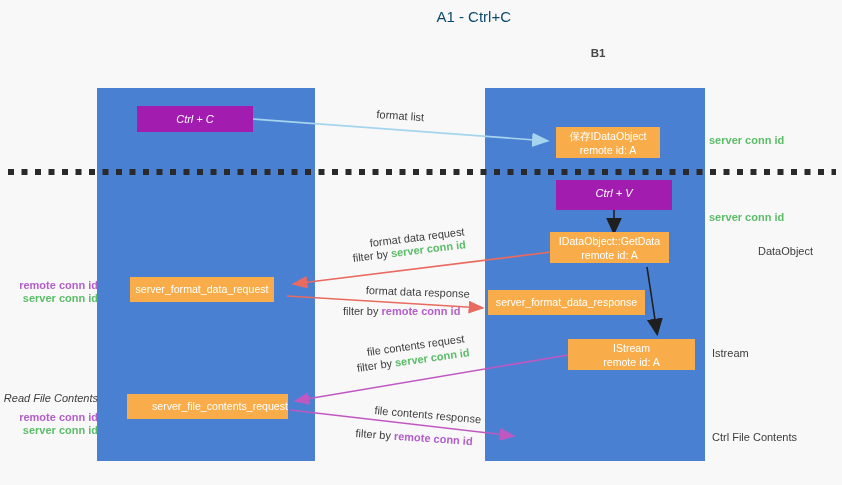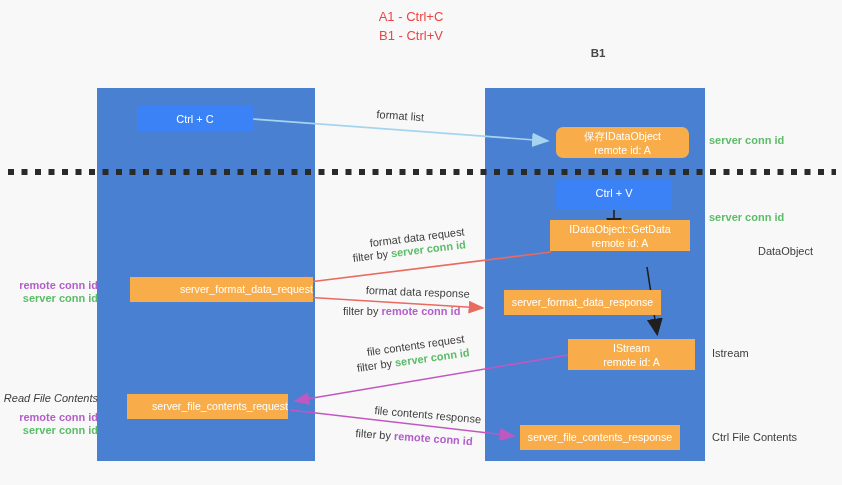--- a/index.html
+++ b/index.html
@@ -1,64 +1,63 @@
 <!DOCTYPE html>
 <html><head>
 <meta charset="utf-8">
 <style>
   html,body{margin:0;padding:0;}
   body{background:#f8f8f9;font-family:"Liberation Sans",sans-serif;}
   .stage{position:relative;width:842px;height:485px;background:#f8f8f9;overflow:hidden;}
 
-  .title{position:absolute;left:311px;top:7px;width:200px;text-align:center;
-         font-size:13px;line-height:19px;color:#ef4444;}
+  .title{position:absolute;left:311px;top:7px;width:200px;text-align:right;
+         font-size:15px;line-height:19px;color:#0c4a6e;}
   .lane-header{position:absolute;width:200px;text-align:center;font-size:11.5px;
                line-height:14px;color:#474747;}
   .lane-header.left{left:93px;top:55px;}
   .lane-header.right{left:498px;top:46px;font-weight:bold;}
 
   .lane{position:absolute;top:88px;height:373px;background:#4a80d2;}
   .lane.left{left:97px;width:218px;}
   .lane.right{left:485px;width:220px;}
 
   .wires{position:absolute;left:0;top:0;pointer-events:none;}
 
   .node{position:absolute;color:#ffffff;text-align:center;white-space:nowrap;}
-  .node.green{background:#3b82f6;font-size:11px;}
+  .node.green{background:#a21caf;font-size:11px;font-style:italic;}
   .node.orange{background:#f8ad4a;}
   .node .l{line-height:14px;}
   .node.single{font-size:10.6px;}
   .node.duo{font-size:10.6px;padding-top:2px;}
 
   .ctrl-c{left:137px;top:106px;width:116px;height:26px;line-height:26px;}
   .ctrl-v{left:556px;top:180px;width:116px;height:30px;line-height:26px;}
-  .save-obj{left:556px;top:127px;width:133px;height:29px;border-radius:7px;}
-  .getdata{left:550px;top:220px;width:140px;height:29px;}
+  .save-obj{left:556px;top:127px;width:104px;height:29px;}
+  .getdata{left:550px;top:232px;width:119px;height:29px;}
   .istream{left:568px;top:339px;width:127px;height:29px;}
-  .fmt-req{left:130px;top:277px;width:183px;height:25px;line-height:25px;text-align:right;}
-  .fmt-resp{left:488px;top:290px;width:157px;height:25px;line-height:25px;margin-left:16px;}
+  .fmt-req{left:130px;top:277px;width:144px;height:25px;line-height:25px;}
+  .fmt-resp{left:488px;top:290px;width:157px;height:25px;line-height:25px;}
   .file-req{left:127px;top:394px;width:161px;height:25px;line-height:25px;text-align:right;}
   .file-resp{left:520px;top:425px;width:160px;height:25px;line-height:25px;}
 
   .flow-label{position:absolute;font-size:11px;color:#3d3d3d;white-space:nowrap;transform-origin:left top;}
   .conn-green{color:#5cbd68;font-weight:bold;}
   .conn-purple{color:#b35fc9;font-weight:bold;}
 
   .side-label{position:absolute;font-size:11px;white-space:nowrap;}
   .side-label.dark{color:#3c3c3c;}
   .left-block{position:absolute;left:0;width:98px;text-align:right;font-size:11px;line-height:13px;white-space:nowrap;}
 </style>
 </head>
 <body>
 
 <div class="stage">
 
   <div class="title">
     <div>A1 - Ctrl+C</div>
-    <div>B1 - Ctrl+V</div>
   </div>
 
   <div class="lane-header left">
   </div>
   <div class="lane-header right">
     <div>B1</div>
   </div>
 
   <div class="lane left"></div>
   <div class="lane right"></div>
@@ -114,21 +113,20 @@
 
   <div class="node orange single fmt-resp">server_format_data_response</div>
 
   <div class="node orange duo istream">
     <div class="l">IStream</div>
     <div class="l">remote id: A</div>
   </div>
 
   <div class="node orange single file-req">server_file_contents_request</div>
 
-  <div class="node orange single file-resp">server_file_contents_response</div>
 
   <div class="flow-label" style="left:377px;top:108px;transform:rotate(4deg);">format list</div>
 
   <div class="flow-label" style="left:369px;top:237px;transform:rotate(-7deg);">format data request</div>
   <div class="flow-label" style="left:352px;top:252px;transform:rotate(-7deg);">
     <span>filter by </span><span class="conn-green">server conn id</span>
   </div>
 
   <div class="flow-label" style="left:366px;top:284px;transform:rotate(2deg);">format data response</div>
   <div class="flow-label" style="left:343px;top:305px;">

